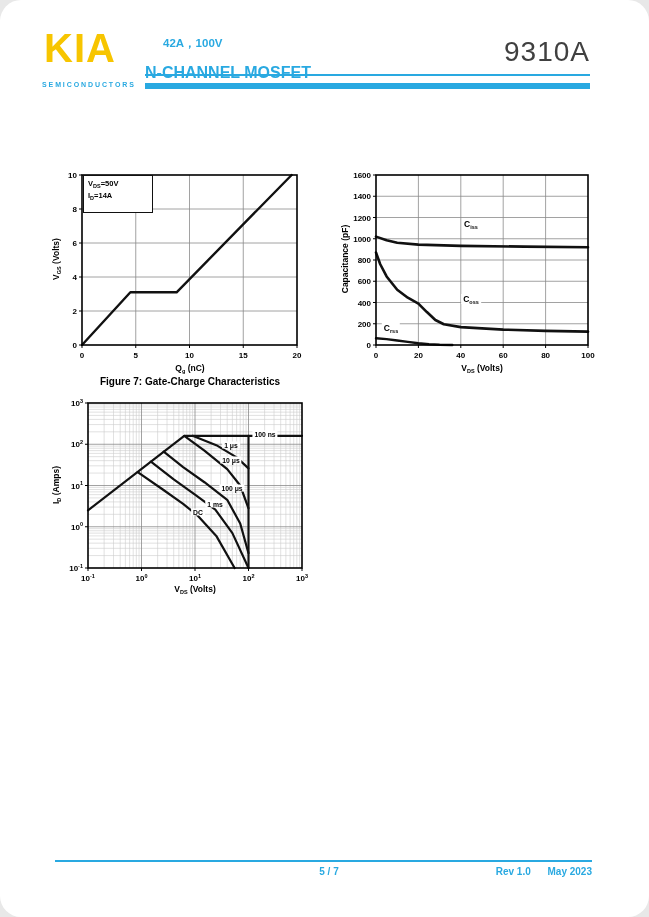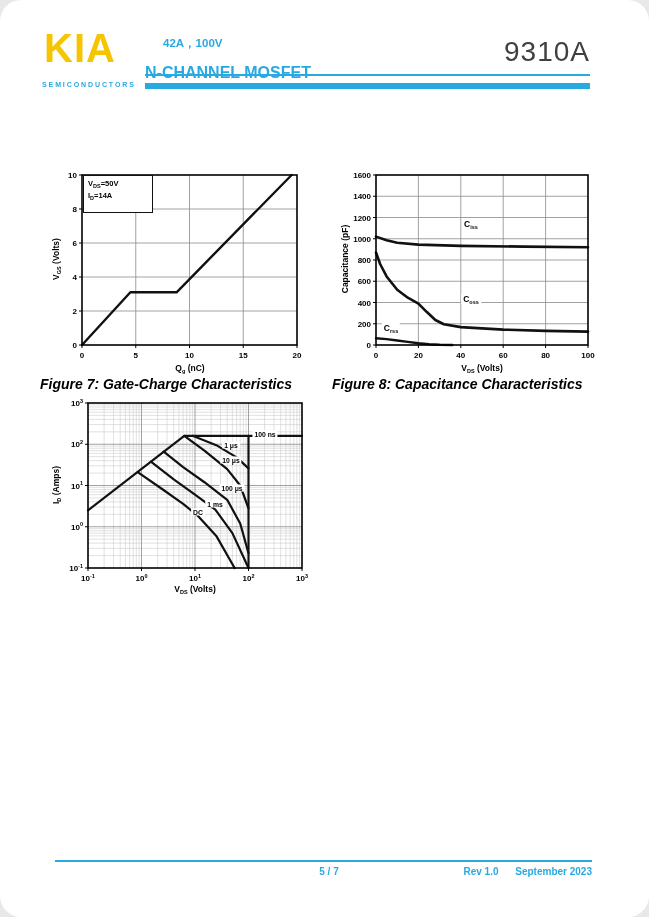--- a/index.html
+++ b/index.html
@@ -16,21 +16,21 @@
   .rule-thick{position:absolute;left:145px;top:83px;width:445px;height:6px;}
   
   .foot-rule{position:absolute;left:55px;top:860px;width:537px;height:2px;}
   .foot-page{position:absolute;left:0;right:0;top:866px;text-align:center;font-size:10px;font-weight:bold;}
   .foot-rev{position:absolute;right:57px;top:866px;font-size:10px;font-weight:bold;}
   .foot-rev span{margin-left:14px;text-align:right;}
   .foot-rev span:first-child{margin-left:0;}
   
   svg.chart{position:absolute;overflow:visible;}
   svg text{font-family:"Liberation Sans","DejaVu Sans",sans-serif;font-weight:bold;font-size:8px;fill:#000;}
-  .cap{position:absolute;text-align:left;font-size:14px;font-weight:bold;color:#000;font-style:italic;}
+  .cap{position:absolute;text-align:center;font-size:10px;font-weight:bold;color:#000;}
   .xtitle{position:absolute;text-align:center;font-size:8.5px;font-weight:bold;color:#000;}
   .vlab{position:absolute;width:160px;text-align:center;transform:rotate(-90deg);
         font-size:8.5px;font-weight:bold;color:#000;}
   sub{font-size:5.5px;vertical-align:-2px;line-height:0;}
   .ann-box{position:absolute;left:83px;top:175px;width:64px;height:34px;border:1px solid #111;
            background:#fff;font-size:7.5px;font-weight:bold;line-height:1.6;padding:2px 0 0 4px;color:#000;}
   .clab{position:absolute;transform:translate(-50%,-50%);background:#fff;padding:0 2px;
         font-size:8.5px;font-weight:bold;color:#000;white-space:nowrap;}
   .soalab{position:absolute;transform:translate(-50%,-50%);background:#fff;padding:0 2px;
         font-size:6.8px;font-weight:bold;color:#000;white-space:nowrap;}
@@ -150,21 +150,20 @@
   </div>
   <div class="clab" style="left:391px;top:328px;">
     <span>C</span><sub>rss</sub>
   </div>
   <div class="vlab" style="left:265px;top:254px;">
     <span>Capacitance (pF)</span><sub></sub><span></span>
   </div>
   <div class="xtitle" style="left:382px;top:363px;width:200px;">
     <span>V</span><sub>DS</sub><span> (Volts)</span>
   </div>
-  <div class="cap" style="left:332px;top:376px;width:300px;">Figure 8: Capacitance Characteristics</div>
 
   <svg class="chart" style="left:48px;top:395px;" width="276" height="198">
       <rect x="40" y="8" width="214" height="165" fill="#fff"></rect>
       <line x1="56.11" y1="8" x2="56.11" y2="173" stroke="#cccccc" stroke-width="0.6"></line>
       <line x1="65.53" y1="8" x2="65.53" y2="173" stroke="#cccccc" stroke-width="0.6"></line>
       <line x1="72.21" y1="8" x2="72.21" y2="173" stroke="#cccccc" stroke-width="0.6"></line>
       <line x1="77.39" y1="8" x2="77.39" y2="173" stroke="#cccccc" stroke-width="0.6"></line>
       <line x1="81.63" y1="8" x2="81.63" y2="173" stroke="#cccccc" stroke-width="0.6"></line>
       <line x1="85.21" y1="8" x2="85.21" y2="173" stroke="#cccccc" stroke-width="0.6"></line>
       <line x1="88.32" y1="8" x2="88.32" y2="173" stroke="#cccccc" stroke-width="0.6"></line>
@@ -270,15 +269,15 @@
     <span>I</span><sub>D</sub><span> (Amps)</span>
   </div>
   <div class="xtitle" style="left:95px;top:584px;width:200px;">
     <span>V</span><sub>DS</sub><span> (Volts)</span>
   </div>
 
   <div class="foot-rule accent-bg" style="background: rgb(41, 169, 225);"></div>
   <div class="foot-page accent-text" style="color: rgb(41, 169, 225); padding-left: 9px;">5 / 7</div>
   <div class="foot-rev accent-text" style="color: rgb(41, 169, 225);">
     <span>Rev 1.0</span>
-    <span>September 2023</span>
+    <span>May 2023</span>
   </div>
 </div>
 
 </body></html>

